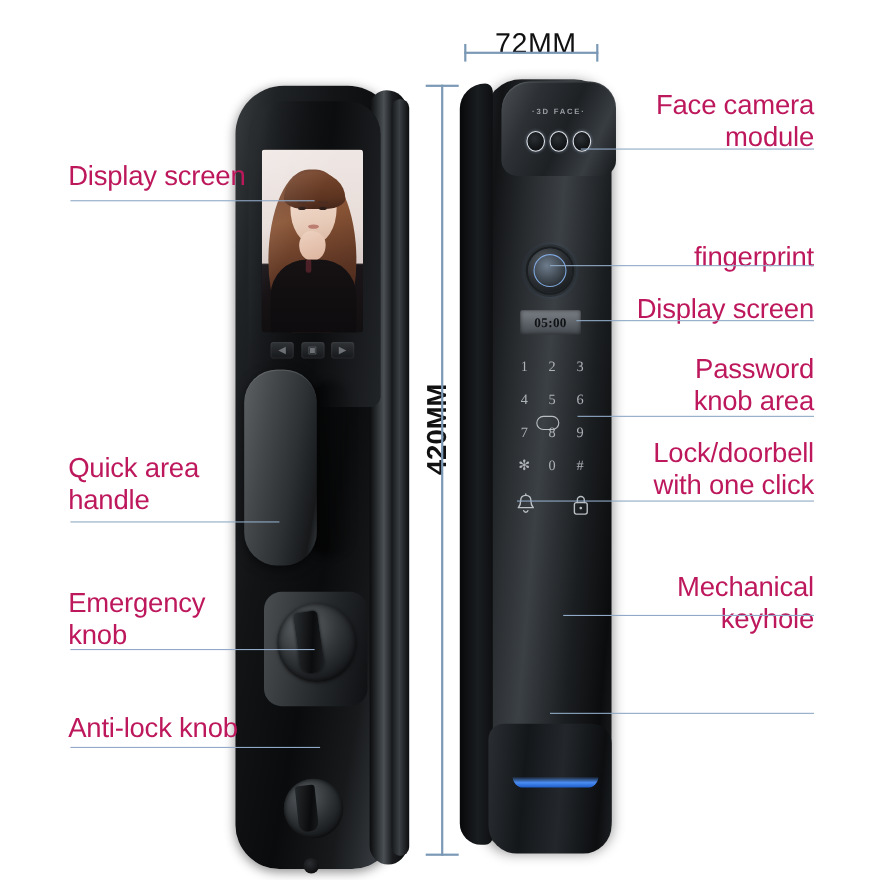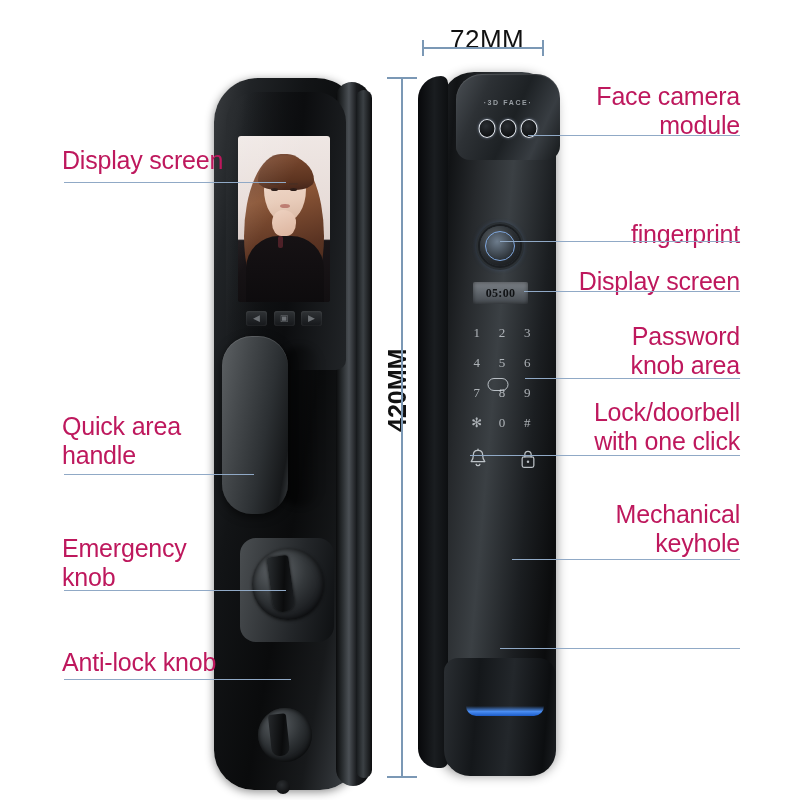--- a/index.html
+++ b/index.html
@@ -320,19 +320,19 @@
   <div class="leader" style="left:524px;top:291px;width:216px;"></div>
 
   <div class="label lb-right" style="left:540px;top:322px;width:200px;">Password
 knob area</div>
   <div class="leader" style="left:525px;top:378px;width:215px;"></div>
 
   <div class="label lb-right" style="left:528px;top:398px;width:212px;">Lock/doorbell
 with one click</div>
   <div class="leader" style="left:470px;top:455px;width:270px;"></div>
 
-  <div class="label lb-right" style="left:540px;top:500px;width:200px;">Mechanical
+  <div class="label lb-right" style="left:540px;top:520px;width:200px;">Mechanical
 keyhole</div>
   <div class="leader" style="left:512px;top:559px;width:228px;"></div>
 
   <div class="leader" style="left:500px;top:648px;width:240px;"></div>
 
 </div>
 
 </body></html>

